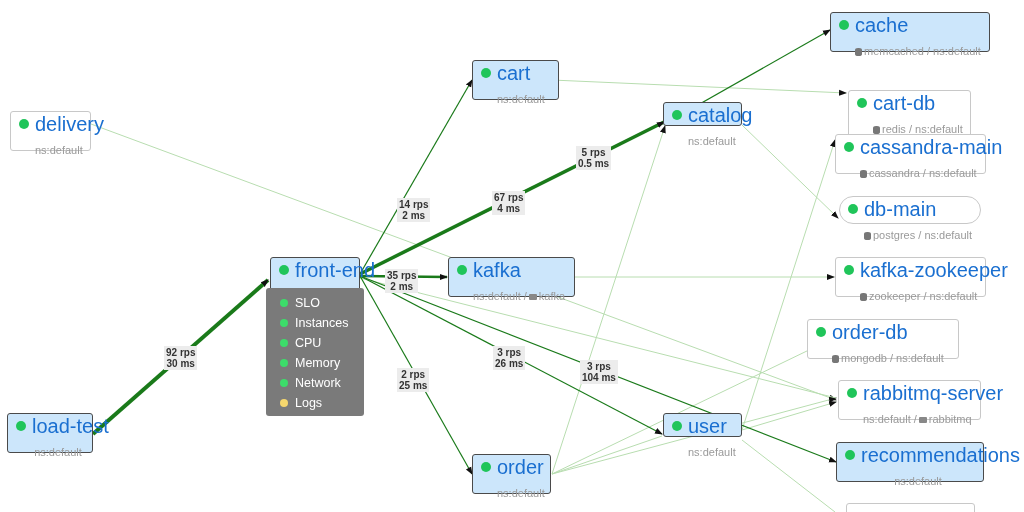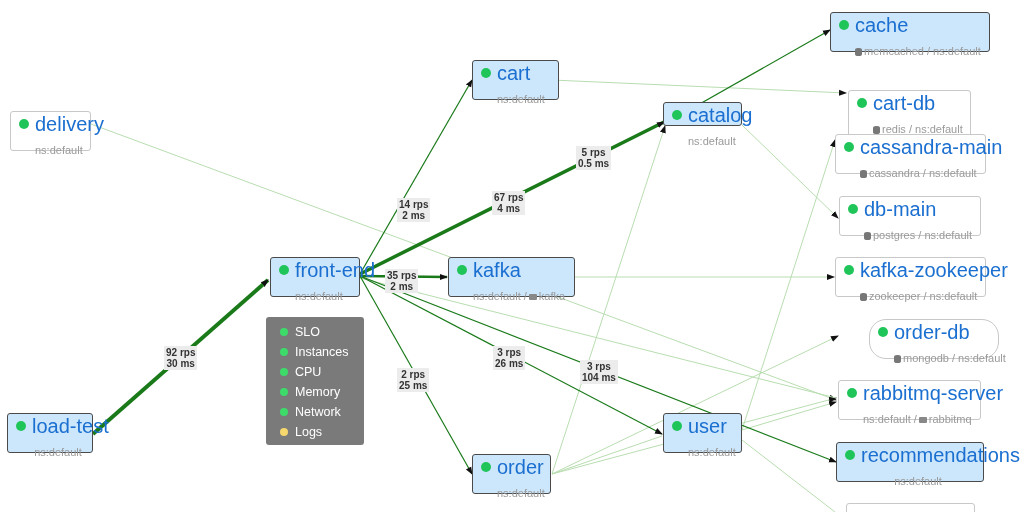--- a/index.html
+++ b/index.html
@@ -6,21 +6,21 @@
   body{width:1024px;height:512px;overflow:hidden;background:#ffffff;position:relative;font-family:"Liberation Sans",sans-serif;}
   #edges{position:absolute;left:0;top:0;width:1024px;height:512px;}
   .node{position:absolute;box-sizing:border-box;border:1px solid #c8c8c8;border-radius:3px;background:#fff;padding:3px 8px 0 8px;}
   .node.hl{background:#cce6fb;border-color:#4a4a4a;}
   .node .title{display:flex;align-items:center;font-size:20px;color:#1a6fd0;white-space:nowrap;line-height:18px;}
   .node .dot{width:10px;height:10px;border-radius:50%;background:#20c55a;margin-right:6px;flex:none;}
   .node .sub{font-size:11px;color:#9a9a9a;white-space:nowrap;margin-left:16px;line-height:14px;margin-top:10px;}
   .db-ico{display:inline-block;width:7px;height:8px;background:#777;border-radius:3px/2px;margin-right:2px;vertical-align:-1px;}
   .dk-ico{display:inline-block;width:8px;height:6px;background:#888;margin:0 2px;vertical-align:-0px;border-radius:1px;}
   .elabel{position:absolute;background:#ececec;font-size:10px;color:#333;text-align:center;line-height:11px;padding:1px 2px;white-space:pre;font-weight:bold;}
-  .menu{position:absolute;left:266px;top:288px;width:98px;height:128px;background:#7a7a7a;border-radius:3px;box-sizing:border-box;padding-top:5px;margin-top:29px;}
+  .menu{position:absolute;left:266px;top:288px;width:98px;height:128px;background:#7a7a7a;border-radius:3px;box-sizing:border-box;padding-top:5px;}
   .menu .mi{display:flex;align-items:center;color:#fff;font-size:12.5px;height:20px;padding-left:14px;}
   .menu .md{width:8px;height:8px;border-radius:50%;margin-right:7px;}
 </style>
 </head>
 <body>
 
 <svg id="edges" viewBox="0 0 1024 512">
   <defs>
     <marker id="arr" markerWidth="8" markerHeight="8" refX="7" refY="4" orient="auto" markerUnits="userSpaceOnUse">
       <path d="M0,1 L8,4 L0,7 z" fill="#111"></path>
@@ -112,21 +112,21 @@
 </div>
 
 <div class="node" style="left:835px;top:134px;width:151px;height:40px;">
   <div class="title">
       <span class="dot"></span>
       <span>cassandra-main</span>
     </div>
   <div class="sub"><span class="db-ico"></span><span>cassandra</span> / <span>ns:default</span></div>
 </div>
 
-<div class="node" style="left:839px;top:196px;width:142px;height:40px;">
+<div class="node" style="left:839px;top:196px;width:142px;height:28px;border-radius:14px;">
   <div class="title">
       <span class="dot"></span>
       <span>db-main</span>
     </div>
   <div class="sub"><span class="db-ico"></span><span>postgres</span> / <span>ns:default</span></div>
 </div>
 
 <div class="node hl" style="left:270px;top:257px;width:90px;height:40px;">
   <div class="title">
       <span class="dot"></span>
@@ -144,21 +144,21 @@
 </div>
 
 <div class="node" style="left:835px;top:257px;width:151px;height:40px;text-align:right;">
   <div class="title">
       <span class="dot"></span>
       <span>kafka-zookeeper</span>
     </div>
   <div class="sub"><span class="db-ico"></span><span>zookeeper</span> / <span>ns:default</span></div>
 </div>
 
-<div class="node" style="left:869px;top:319px;width:130px;height:40px;border-radius:17px;">
+<div class="node" style="left:807px;top:319px;width:152px;height:40px;">
   <div class="title">
       <span class="dot"></span>
       <span>order-db</span>
     </div>
   <div class="sub"><span class="db-ico"></span><span>mongodb</span> / <span>ns:default</span></div>
 </div>
 
 <div class="node" style="left:838px;top:380px;width:143px;height:40px;">
   <div class="title">
       <span class="dot"></span>
@@ -168,21 +168,21 @@
 </div>
 
 <div class="node hl" style="left:7px;top:413px;width:86px;height:40px;text-align:center;">
   <div class="title">
       <span class="dot"></span>
       <span>load-test</span>
     </div>
   <div class="sub"><span>ns:default</span></div>
 </div>
 
-<div class="node hl" style="left:663px;top:413px;width:79px;height:40px;">
+<div class="node hl" style="left:663px;top:413px;width:79px;height:24px;">
   <div class="title">
       <span class="dot"></span>
       <span>user</span>
     </div>
   <div class="sub"><span>ns:default</span></div>
 </div>
 
 <div class="node hl" style="left:472px;top:454px;width:79px;height:40px;">
   <div class="title">
       <span class="dot"></span>

